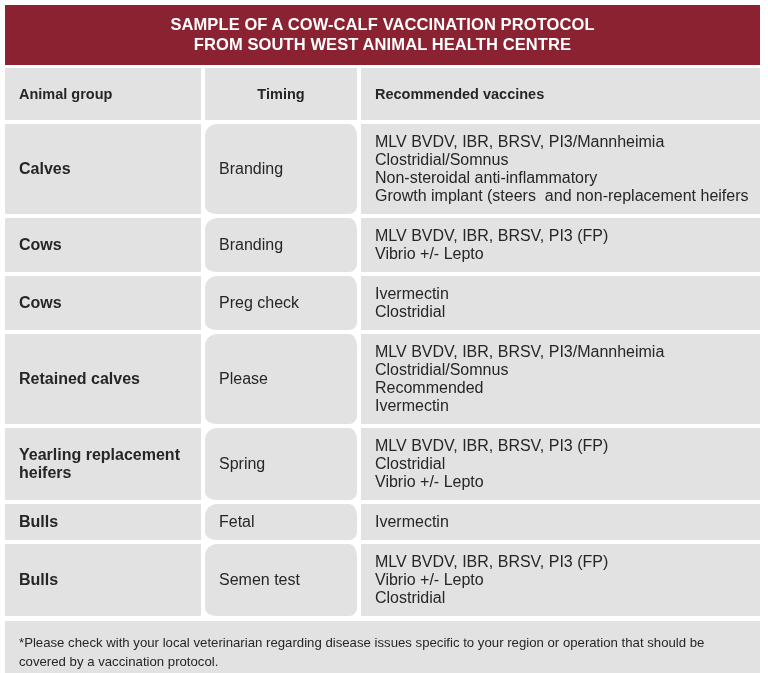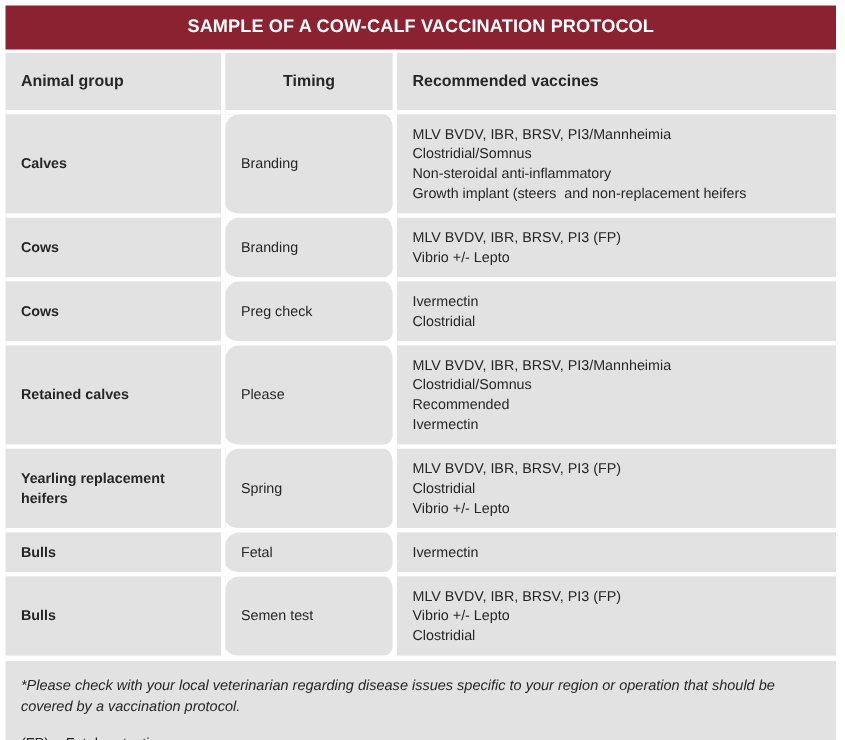--- a/index.html
+++ b/index.html
@@ -74,21 +74,21 @@
     padding: 0 14px;
     text-align: left;
     white-space: nowrap;
   }
   .vax-table thead th.col-timing {
     text-align: center;
     padding: 0 6px;
   }
 
   .vax-table tbody td {
-    font-size: 13px;
+    font-size: 16px;
     line-height: 18px;
     padding: 9px 14px;
   }
   .cell-group  { text-align: left; font-weight: bold; }
   .cell-timing { text-align: left; padding-left: 6px; padding-right: 6px; border-radius: 12px; }
   .cell-vax    { text-align: left; }
 
   .vax-line {
     display: block;
     white-space: pre;
@@ -102,30 +102,30 @@
     box-sizing: border-box;
     color: #262626;
     font-size: 13.2px;
     line-height: 19px;
   }
   .footnote p {
     margin: 0;
   }
   .footnote .fn-main {
     margin-bottom: 15px;
-    font-style: italic;
   }
 </style>
 </head>
 <body>
 
 <div class="sheet">
 
   <div class="title-banner">
     <div class="title-line">SAMPLE OF A COW-CALF VACCINATION PROTOCOL</div>
+    <div class="title-line">FROM SOUTH WEST ANIMAL HEALTH CENTRE</div>
   </div>
 
   <table class="vax-table">
     <colgroup>
       <col class="c-group">
       <col class="c-timing">
       <col class="c-vax">
     </colgroup>
     <thead>
       <tr>

